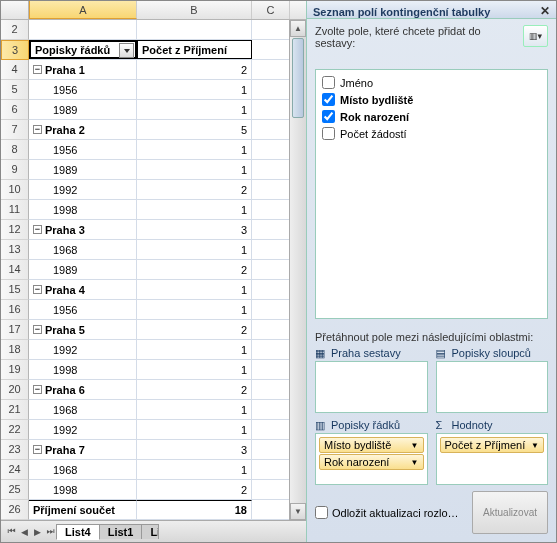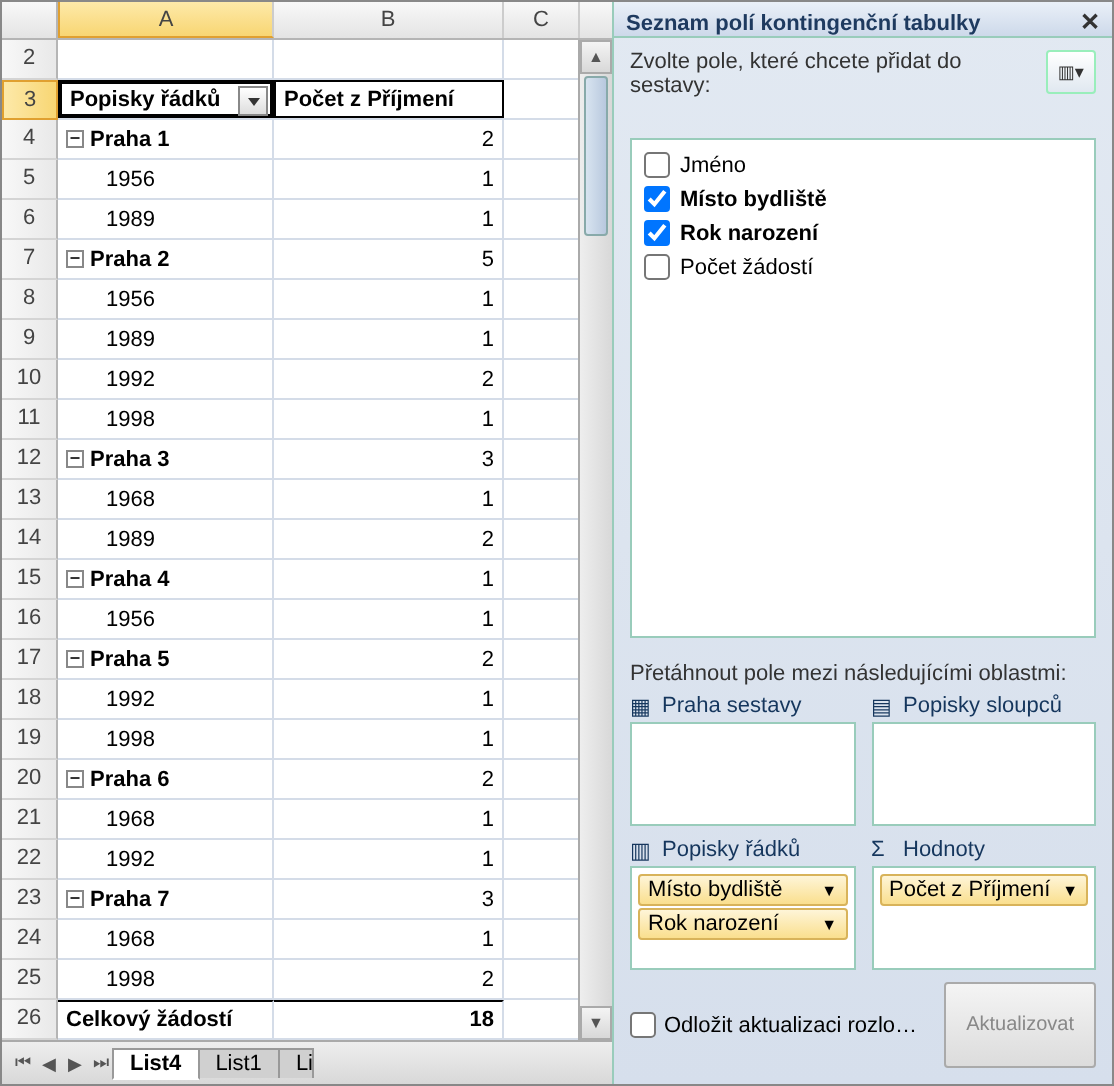--- a/index.html
+++ b/index.html
@@ -30,21 +30,21 @@
 .row.hdr .cell-a.active { border: 2px solid #000; }
 .filter-btn { position: absolute; right: 1px; top: 1px; width: 15px; height: 15px; border: 1px solid #888; background: linear-gradient(#fff,#ddd); display: flex; align-items: center; justify-content: center; }
 .filter-btn::after { content: ""; border-left: 3px solid transparent; border-right: 3px solid transparent; border-top: 4px solid #333; }
 .row.total .cell-a, .row.total .cell-b { font-weight: bold; border-top: 1px solid #000; }
 .collapse { width: 9px; height: 9px; border: 1px solid #888; margin-right: 3px; display: inline-flex; align-items: center; justify-content: center; font-size: 9px; line-height: 7px; background: #fff; color: #333; cursor: pointer; }
 .cell-a.indent { padding-left: 24px; }
 .cell-a.group { font-weight: bold; }
 
 .sheet-tabs { height: 22px; background: linear-gradient(#eee,#d8d8d8); border-top: 1px solid #aaa; display: flex; align-items: center; padding: 0 4px; gap: 0; }
 .nav-btn { width: 13px; height: 15px; display: flex; align-items: center; justify-content: center; color: #555; font-size: 9px; cursor: pointer; }
-.tab { padding: 1px 8px; font-size: 11px; background: #d0d0d0; border: 1px solid #999; border-bottom: none; margin-left: -1px; cursor: pointer; }
+.tab { padding: 1px 8px; font-size: 11px; background: #d0d0d0; border: 1px solid #999; border-bottom: none; margin-left: -1px; cursor: pointer; font-weight: bold; }
 .tab.active { background: #fff; font-weight: bold; border-bottom: 1px solid #fff; position: relative; z-index: 1; }
 .tab.cut { width: 18px; overflow: hidden; white-space: nowrap; }
 .vscroll { width: 17px; background: linear-gradient(to right,#eee,#d8d8d8); border-left: 1px solid #aaa; position: absolute; right: 0; top: 19px; bottom: 0; }
 .vscroll .thumb { position: absolute; left: 2px; right: 2px; top: 18px; height: 80px; background: linear-gradient(to right,#d8e4f0,#b8c8de); border: 1px solid #8aa; border-radius: 2px; }
 .vscroll .up, .vscroll .down { position: absolute; left: 0; right: 0; height: 17px; background: linear-gradient(#f4f4f4,#d8d8d8); border: 1px solid #aaa; display: flex; align-items: center; justify-content: center; font-size: 8px; color: #555; }
 .vscroll .up { top: 0; } .vscroll .down { bottom: 0; }
 
 .pane { flex: 1; background: linear-gradient(#e2e9f2,#d6dfec); border-left: 1px solid #9cb; display: flex; flex-direction: column; font-size: 11px; }
 .pane-header { height: 18px; background: linear-gradient(#eaf0f8,#cdd9ea); border-bottom: 1px solid #9cb; display: flex; align-items: flex-end; padding: 0 6px; font-weight: bold; color: #1e3a5f; }
 .pane-header .close { margin-left: auto; color: #333; font-size: 12px; cursor: pointer; }
@@ -223,21 +223,21 @@
             <div class="cell-a indent">1968</div>
             <div class="cell-b">1</div>
             <div class="cell-c"></div>
           </div>
           <div class="row">
             <div class="cell-a indent">1998</div>
             <div class="cell-b">2</div>
             <div class="cell-c"></div>
           </div>
           <div class="row total">
-            <div class="cell-a">Celkový žádostí</div>
+            <div class="cell-a">Příjmení součet</div>
             <div class="cell-b">18</div>
             <div class="cell-c"></div>
           </div>
         </div>
     </div>
     <div class="vscroll">
       <div class="up">▲</div>
       <div class="thumb"></div>
       <div class="down">▼</div>
     </div>

